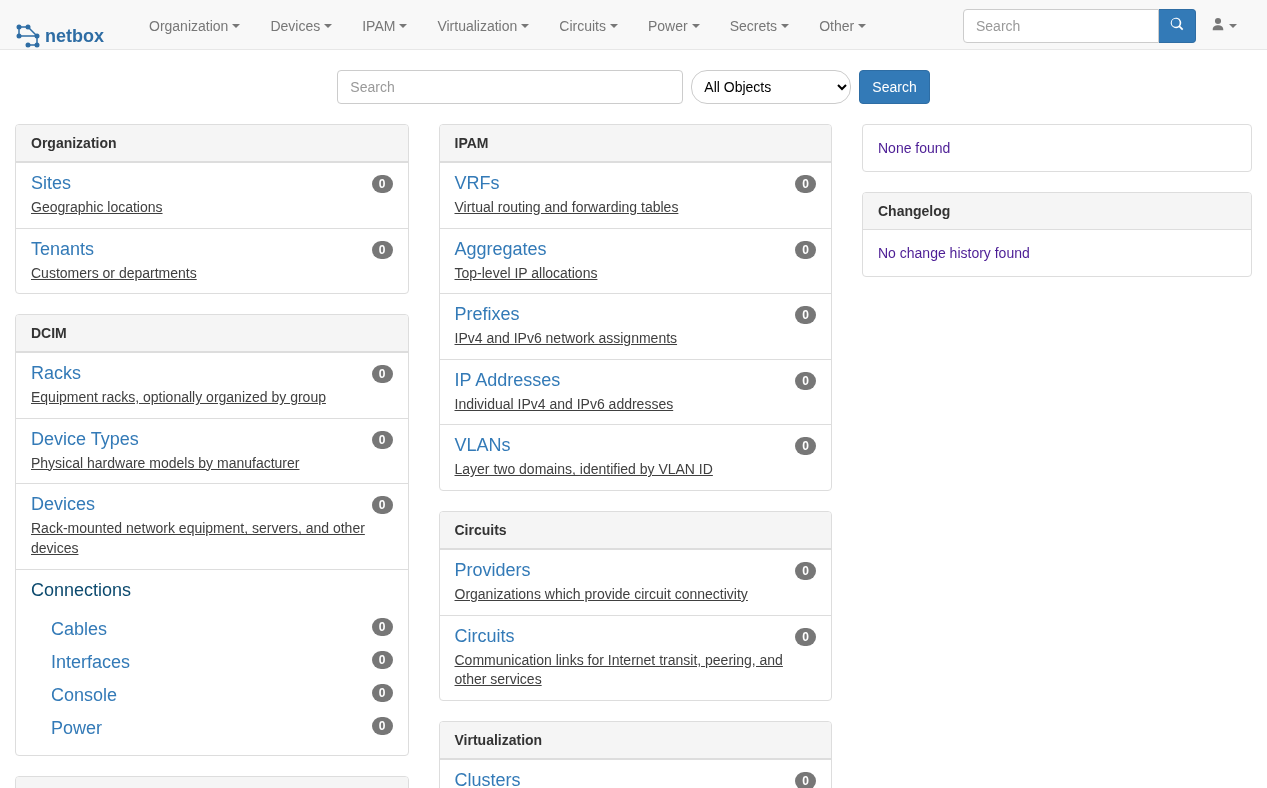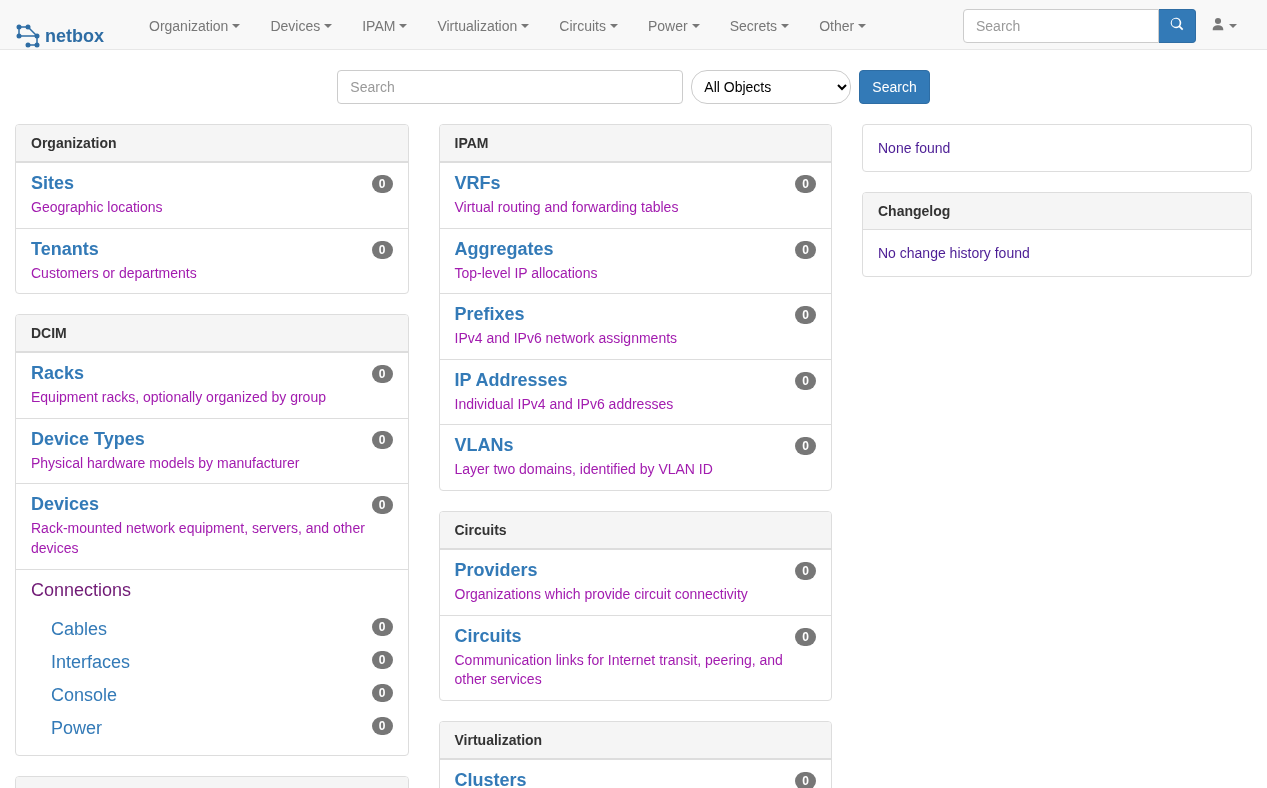--- a/index.html
+++ b/index.html
@@ -154,29 +154,30 @@
     color: #4c1d95;
   }
   .list-group-item {
     padding: 10px 15px;
     border-top: 1px solid #ddd;
     position: relative;
   }
   .list-group-item:first-child { border-top: none; }
   .list-group-item h4 {
     font-size: 18px;
-    font-weight: 700;
+    font-weight: 400;
     margin-bottom: 4px;
   }
   .list-group-item h4 a { color: #337ab7; }
-  .list-group-item h4.plain { color: #701a75; font-weight: 500; }
+  .list-group-item h4.plain { color: #0c4a6e; font-weight: 500; }
   .list-group-item p {
     font-size: 14px;
-    color: #a21caf;
+    color: #404040;
     line-height: 1.4;
+    text-decoration: underline;
   }
   .badge {
     position: absolute;
     right: 15px;
     top: 12px;
     background: #777;
     color: #fff;
     border-radius: 10px;
     padding: 2px 7px;
     font-size: 12px;

